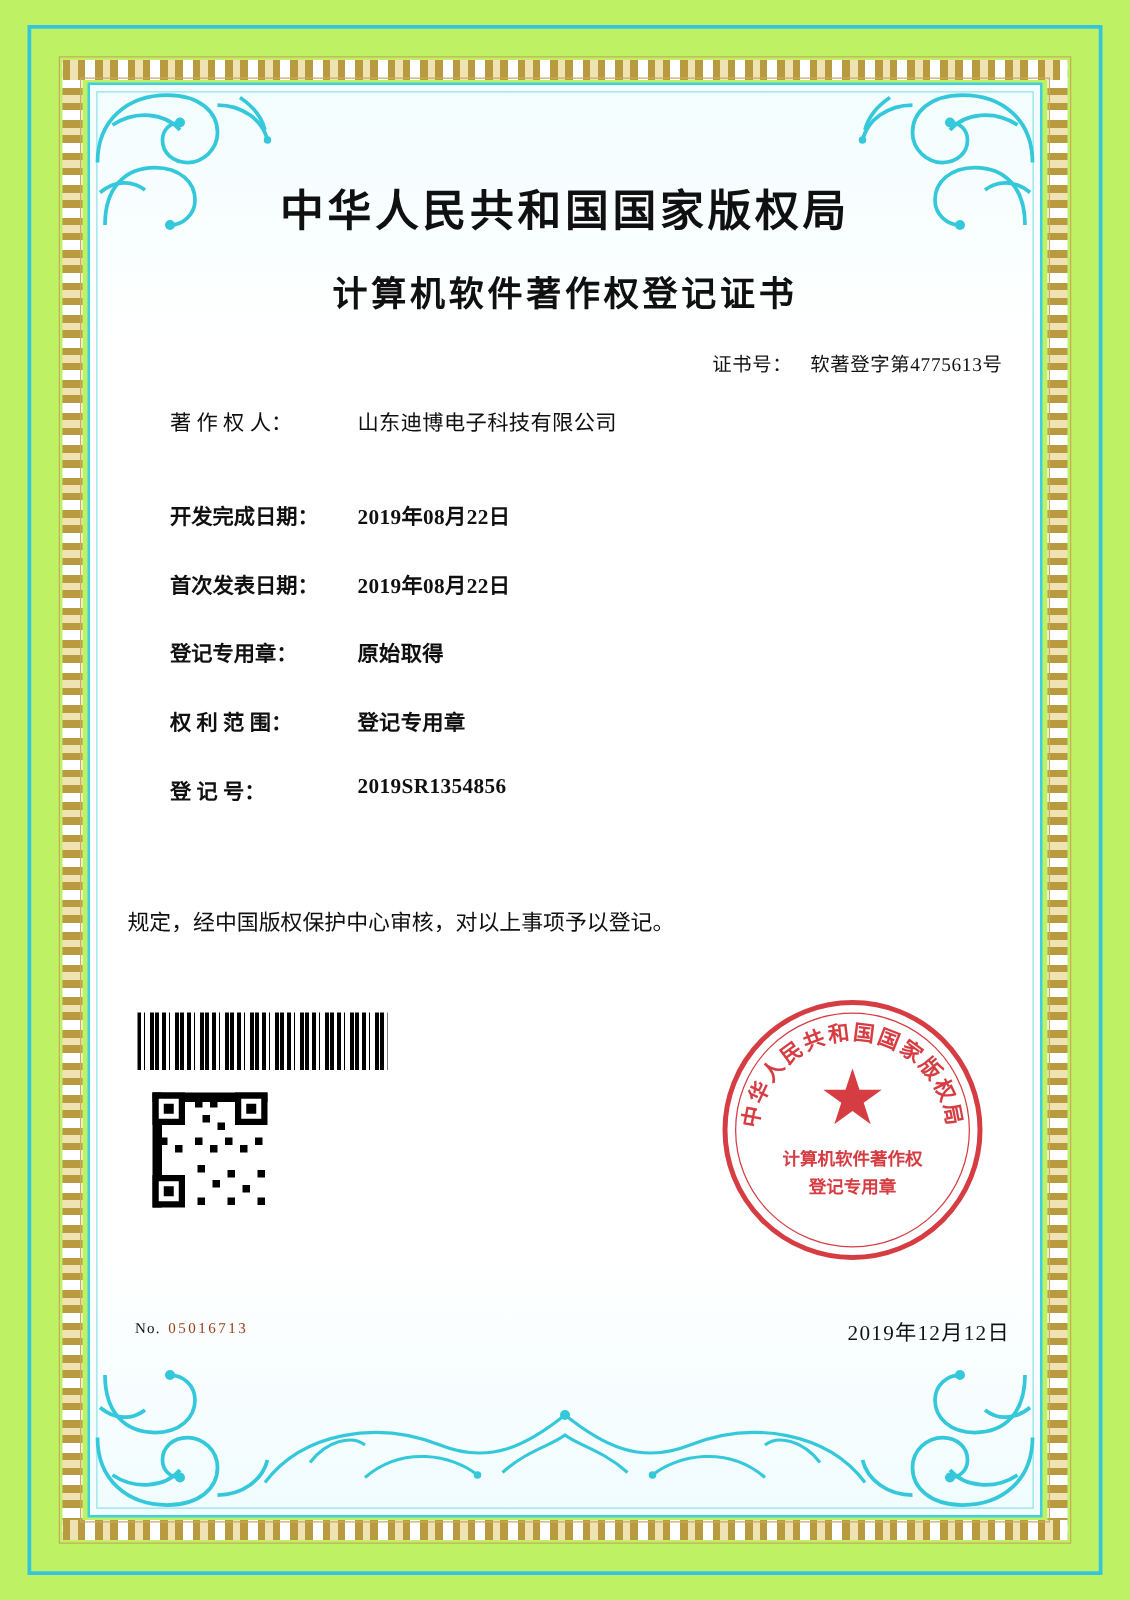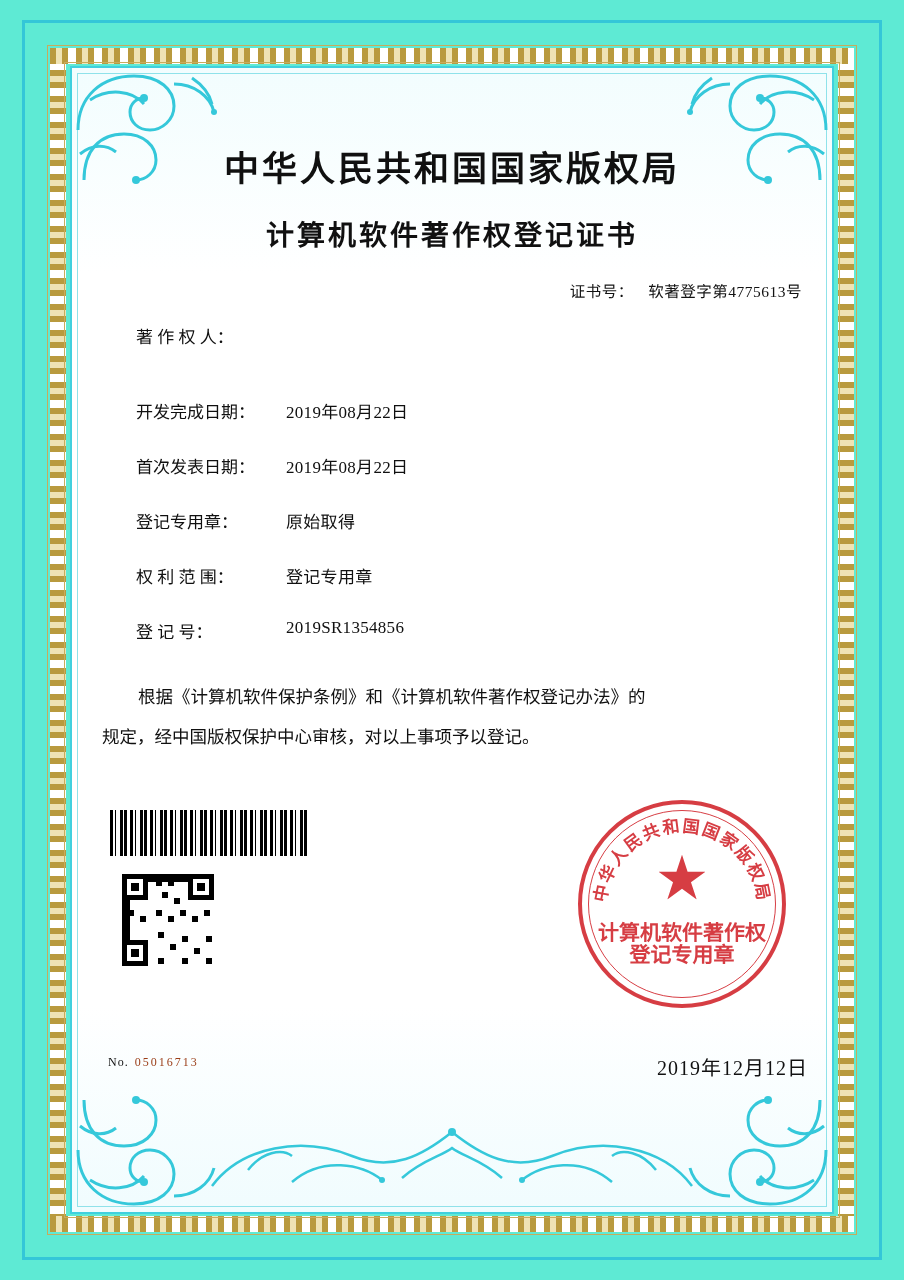--- a/index.html
+++ b/index.html
@@ -5,21 +5,21 @@
   html, body {
     margin: 0;
     padding: 0;
     background: #ffffff;
   }
   .page {
     position: relative;
     width: 904px;
     height: 1280px;
     overflow: hidden;
-    background: #5eead4;
+    background: #bef264;
     font-family: "Liberation Serif", "DejaVu Serif", serif;
   }
 
   
   .frame-outer {
     position: absolute;
     left: 22px; top: 20px; right: 22px; bottom: 20px;
     border: 3px solid #34c6d8;
     box-sizing: border-box;
   }
@@ -138,21 +138,21 @@
   .field .v {
     flex: 1;
     letter-spacing: 0.3px;
   }
   .field .v .line2 {
     display: block;
     margin-top: 6px;
     font-family: "Liberation Serif", serif;
   }
 
-  .field.dates { margin-bottom: 30px; }
+  .field.dates { margin-bottom: 30px; font-weight: bold; }
 
   .para {
     margin-top: 34px;
     padding-left: 16px;
     padding-right: 10px;
     font-size: 17.5px;
     line-height: 40px;
     color: #101010;
     text-align: justify;
   }
@@ -232,32 +232,32 @@
     fill: #d1232a;
     font-size: 17px;
     font-family: "DejaVu Serif", "Liberation Serif", serif;
     font-weight: bold;
     letter-spacing: 2px;
   }
   .seal-l1, .seal-l2 {
     position: absolute;
     width: 100%;
     text-align: center;
-    font-size: 21px;
+    font-size: 14px;
     font-weight: bold;
     color: #d1232a;
   }
   .seal-l1 { top: 112px; }
   .seal-l2 { top: 134px; }
 
   .seal-date {
     position: absolute;
     right: 96px;
     top: 1052px;
-    font-size: 20px;
+    font-size: 17px;
     color: #111;
     letter-spacing: 1px;
   }
 </style>
 </head>
 <body>
 
 <div class="page">
 
   <div class="frame-outer"></div>
@@ -357,20 +357,21 @@
     <div class="cert-no">
       <span class="lbl">证书号：</span>
       <span class="val">软著登字第4775613号</span>
     </div>
 
     <div class="fields">
 
 
       <div class="field" style="margin-bottom:50px;align-items:center;">
         <div class="k">著 作 权 人：</div>
+        <div class="v">山东迪博电子科技有限公司</div>
       </div>
 
       <div class="field dates">
         <div class="k">开发完成日期：</div>
         <div class="v">2019年08月22日</div>
       </div>
 
       <div class="field dates">
         <div class="k">首次发表日期：</div>
         <div class="v">2019年08月22日</div>
@@ -387,21 +388,21 @@
       </div>
 
       <div class="field dates">
         <div class="k">登 记 号：</div>
         <div class="v">2019SR1354856</div>
       </div>
 
     </div>
 
     <div class="para">
-      <span class="indent"></span><span>根据《计算机软件保护条例》和《计算机软件著作权登记办法》的</span><br>
+      <span class="indent"></span><br>
       <span>规定，经中国版权保护中心审核，对以上事项予以登记。</span>
     </div>
 
   </div>
 
   <div class="codes">
     <div class="barcode"></div>
     <div class="qr">
       <div class="qr-cell" style="left:0;top:0;width:26px;height:26px;"></div>
       <div class="qr-cell" style="left:5px;top:5px;width:16px;height:16px;background:#fff;"></div>

